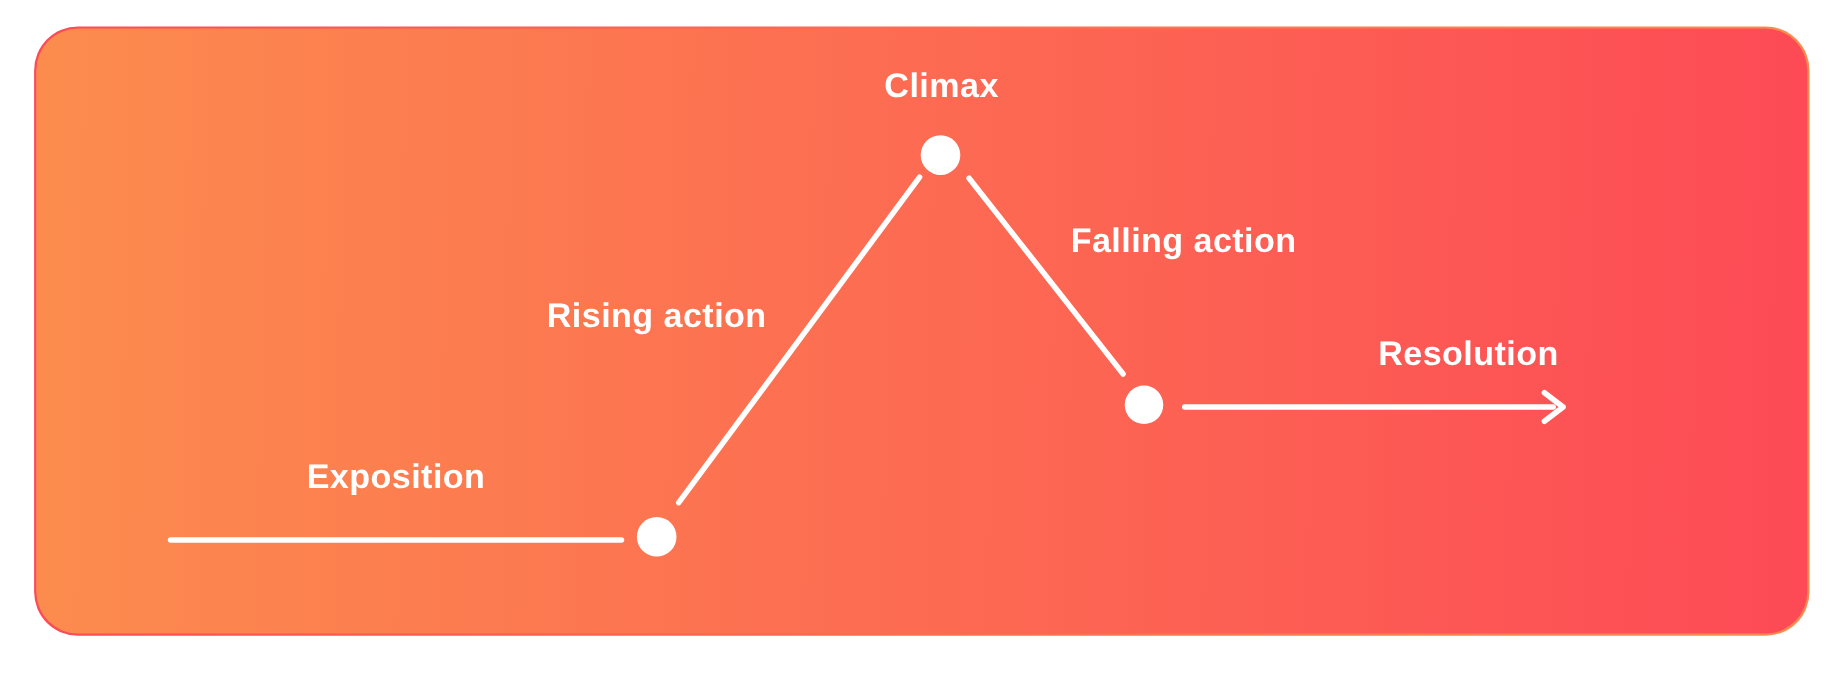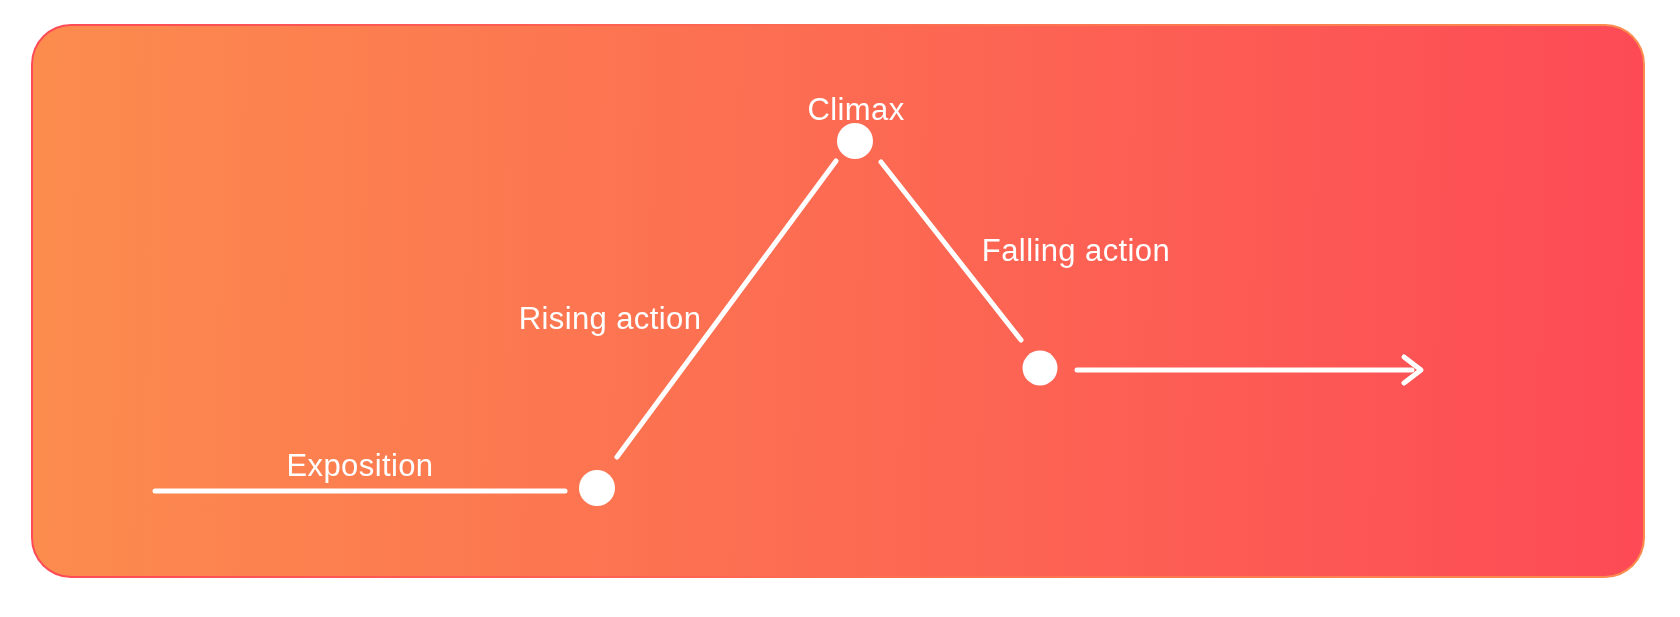--- a/index.html
+++ b/index.html
@@ -57,24 +57,23 @@
   }
   svg.diagram-lines .dot {
     fill: var(--line-color, #FFFFFF);
     stroke: none;
   }
   .stage-label {
     position: absolute;
     transform: translate(-50%, -50%);
     color: var(--text-color, #FFFFFF);
     font-size: 31px;
-    font-weight: 400;
+    font-weight: 700;
     letter-spacing: 0.4px;
     white-space: nowrap;
-    margin-top: 32px;
   }
 </style>
 </head>
 <body>
 
 <div class="canvas">
 
   <div class="card-border">
     <div class="card"></div>
   </div>
@@ -92,20 +91,21 @@
     <line class="stroke" x1="881" y1="162" x2="1021" y2="340"></line>
 
     <circle class="dot" cx="1040" cy="368" r="17.5"></circle>
 
     <line class="stroke" x1="1077" y1="370" x2="1412" y2="370"></line>
     <polyline class="stroke" points="1404,357 1421,370 1404,383"></polyline>
   </svg>
 
   <div class="stage-label" style="left:360px; top:434px;">Exposition</div>
 
-  <div class="stage-label" style="left:610px; top:287px;">Rising action</div>
+  <div class="stage-label" style="left:597px; top:287px;">Rising action</div>
 
   <div class="stage-label" style="left:856px; top:78px;">Climax</div>
 
   <div class="stage-label" style="left:1076px; top:219px;">Falling action</div>
 
+  <div class="stage-label" style="left:1335px; top:322px;">Resolution</div>
 
 </div>
 
 </body></html>

